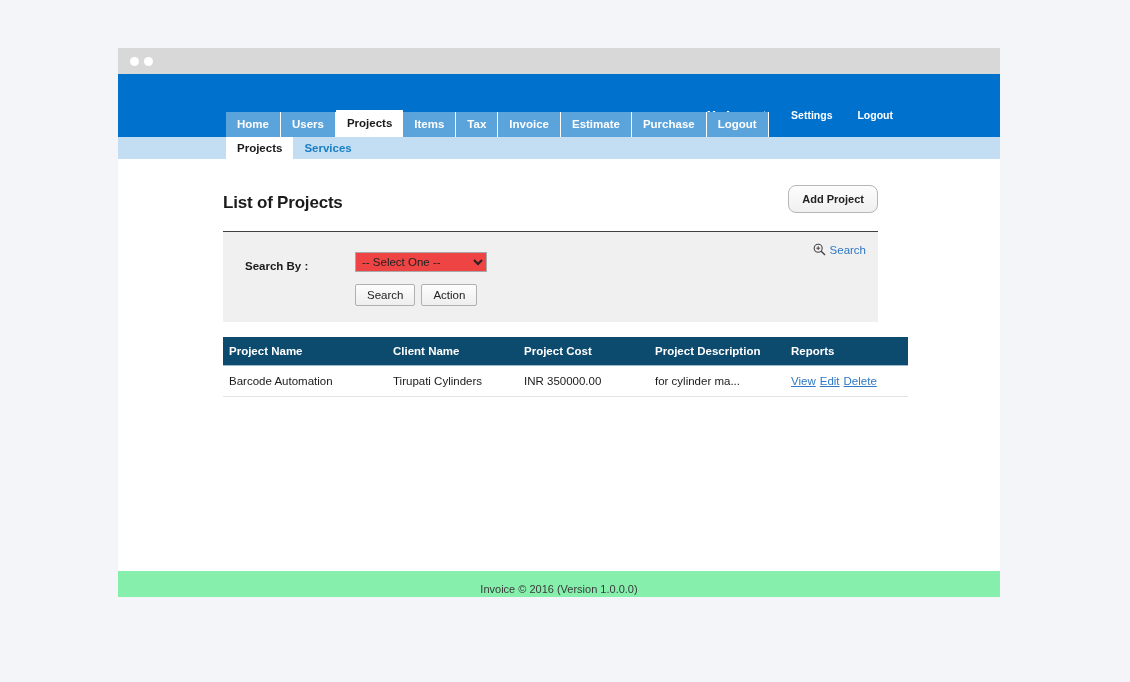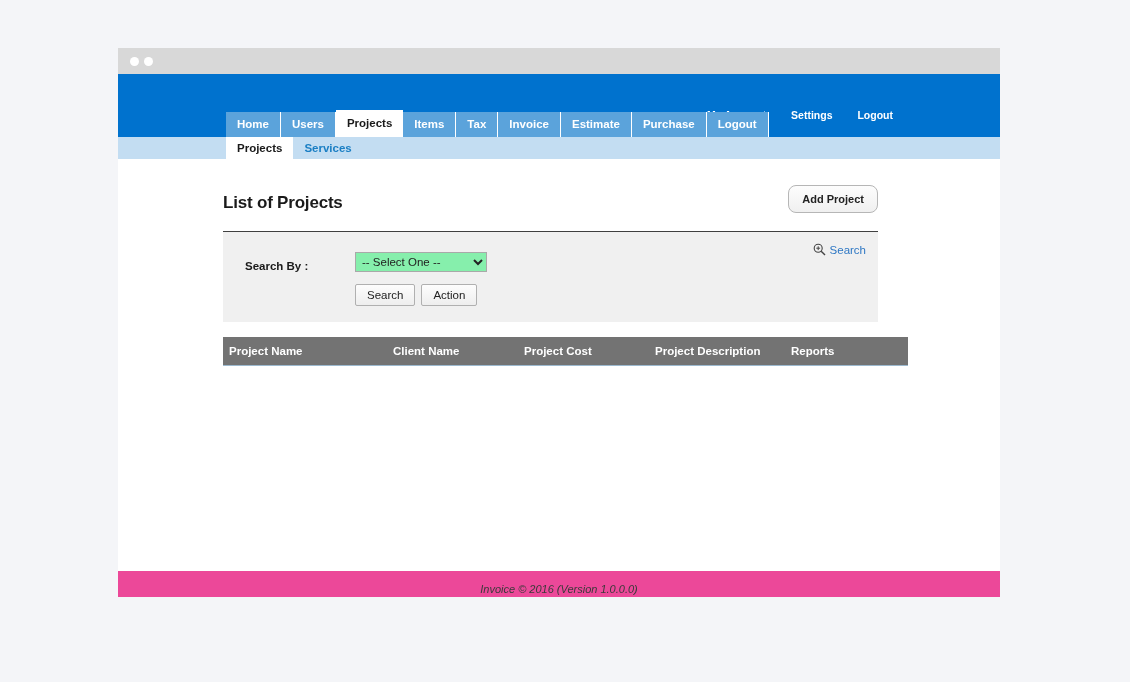--- a/index.html
+++ b/index.html
@@ -190,21 +190,21 @@
     padding-left: 12px;
     box-sizing: border-box;
   }
   select.field {
     font-family: "Liberation Sans", sans-serif;
     font-size: 11.5px;
     color: #222;
     width: 132px;
     height: 20px;
     border: 1px solid #a9a9a9;
-    background: #86efac;
+    background: #ef4444;
     padding: 1px 2px;
     border-radius: 0;
   }
   input.field {
     font-family: "Liberation Sans", sans-serif;
     font-size: 11.5px;
     color: #222;
     width: 126px;
     height: 16px;
     border: 1px solid #a9a9a9;
@@ -231,21 +231,21 @@
   }
 
   
   table.grid {
     width: 655px;
     border-collapse: collapse;
     margin-top: 15px;
     table-layout: fixed;
   }
   table.grid th {
-    background: #737373;
+    background: #0c4a6e;
     color: #ffffff;
     font-size: 11.5px;
     font-weight: bold;
     text-align: left;
     padding: 8px 0 8px 6px;
     border-bottom: 1px solid #9cb9cf;
     margin-top: 33px;
   }
   table.grid td {
     font-size: 11.5px;
@@ -263,23 +263,22 @@
   .col5 { width: 117px; }
   td.actions a {
     color: #2f78c4;
     text-decoration: underline;
     margin-right: 4px;
     font-size: 11.5px;
   }
 
   
   .footer-area {
-    background: #ec4899;
+    background: #86efac;
     height: 26px;
-    font-style: italic;
   }
   .footer-text {
     text-align: center;
     font-size: 11px;
     color: #3a3a3a;
     padding-top: 12px;
   }
 </style>
 </head>
 <body>
@@ -359,20 +358,29 @@
           <thead>
             <tr>
               <th class="col1">Project Name</th>
               <th class="col2">Client Name</th>
               <th class="col3">Project Cost</th>
               <th class="col4">Project Description</th>
               <th class="col5">Reports</th>
             </tr>
           </thead>
           <tbody>
+            <tr>
+              <td class="col1">Barcode Automation</td>
+              <td class="col2">Tirupati Cylinders</td>
+              <td class="col3">INR 350000.00</td>
+              <td class="col4">for cylinder ma...</td>
+              <td class="col5 actions">
+                <a href="#">View</a><a href="#">Edit</a><a href="#">Delete</a>
+              </td>
+            </tr>
           </tbody>
         </table>
 
       </div>
     </div>
 
   </div>
 
   <div class="footer-area">
     <div class="footer-text">Invoice © 2016 (Version 1.0.0.0)</div>

